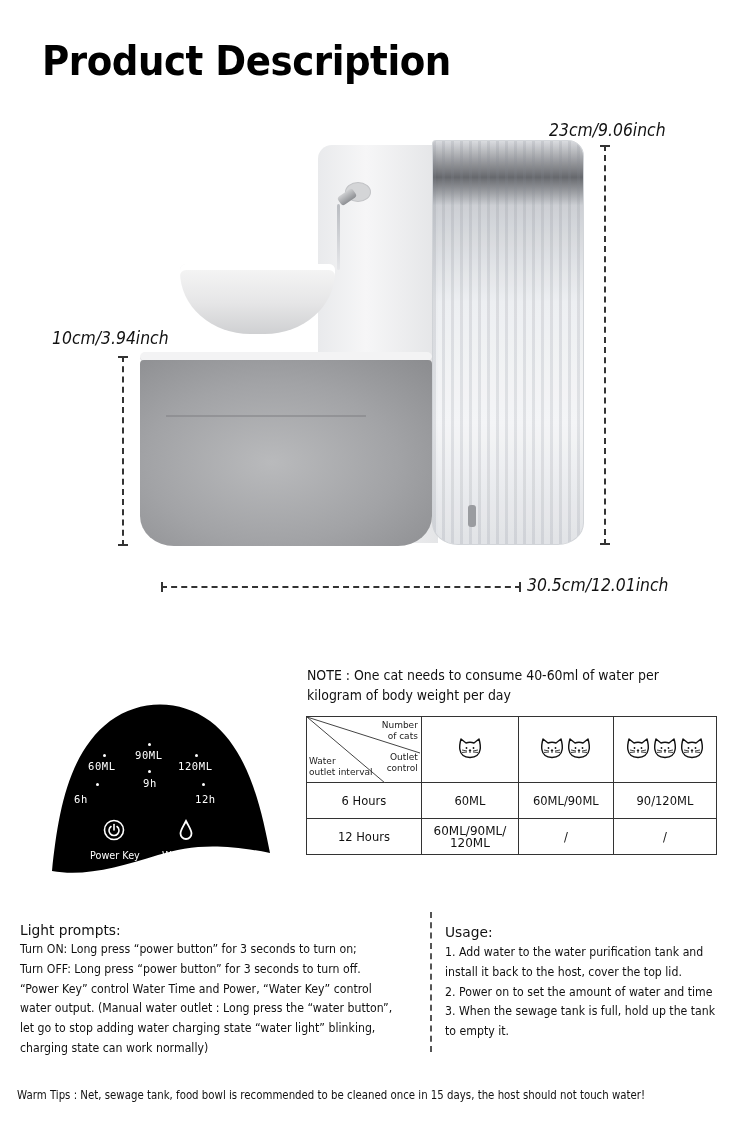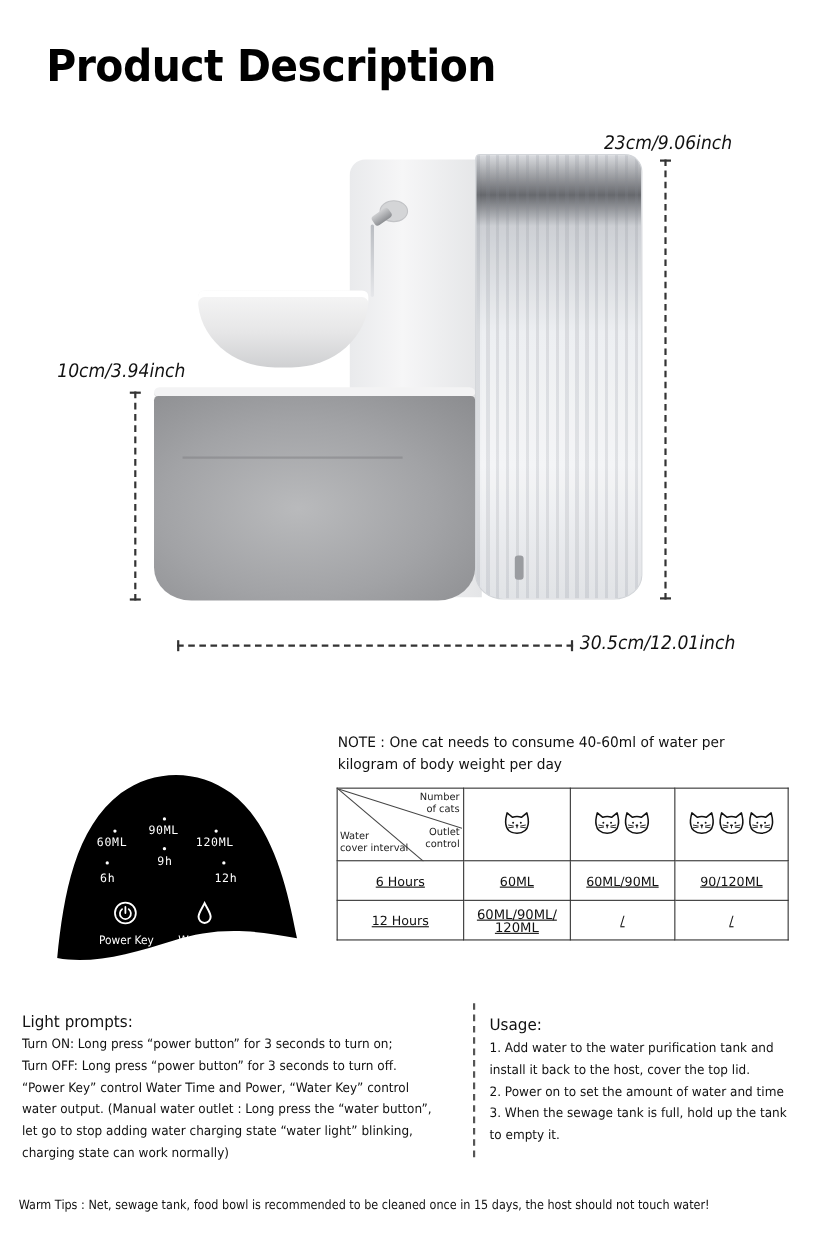--- a/index.html
+++ b/index.html
@@ -58,21 +58,21 @@
     
     .note { position: absolute; left: 307px; top: 666px; width: 420px; font-family: "DejaVu Sans", sans-serif; font-size: 13.2px; line-height: 20px; color: #111; transform: scaleX(0.95); transform-origin: left top; }
     .note b { font-weight: normal; }
 
     table.capacity {
       position: absolute; left: 306px; top: 716px; width: 411px;
       border-collapse: collapse; font-family: "DejaVu Sans", sans-serif; font-size: 11.5px; color: #111;
     }
     table.capacity td { border: 1.5px solid #333; text-align: center; vertical-align: middle; }
     table.capacity tr.head td { height: 66px; }
-    table.capacity tr.row td { height: 36px; text-decoration: underline; }
+    table.capacity tr.row td { height: 36px; }
     table.capacity td.corner { width: 118px; position: relative; padding: 0; }
     table.capacity td.c1 { width: 98px; }
     table.capacity td.c2 { width: 96px; }
     table.capacity td.c3 { width: 104px; }
     .corner svg { position: absolute; left: 0; top: 0; }
     .corner .lbl { position: absolute; font-size: 9px; line-height: 11px; color: #222; }
     .corner .lbl-cats { right: 3px; top: 3px; text-align: right; }
     .corner .lbl-cap { right: 3px; top: 35px; text-align: right; }
     .corner .lbl-int { left: 2px; top: 39px; text-align: left; }
     .cats { display: inline-flex; gap: 1px; }
@@ -141,21 +141,21 @@
   <div class="dot" style="left:108px; top:50px;"></div>
   <div class="dot" style="left:63px; top:61px;"></div>
   <div class="dot" style="left:155px; top:61px;"></div>
   <div class="pl" style="left:48px; top:67px;">60ML</div>
   <div class="pl" style="left:95px; top:56px;">90ML</div>
   <div class="pl" style="left:138px; top:67px;">120ML</div>
   <div class="dot" style="left:108px; top:77px;"></div>
   <div class="dot" style="left:56px; top:90px;"></div>
   <div class="dot" style="left:162px; top:90px;"></div>
   <div class="pl" style="left:103px; top:84px;">9h</div>
-  <div class="pl" style="left:51px; top:100px;">6h</div>
+  <div class="pl" style="left:34px; top:100px;">6h</div>
   <div class="pl" style="left:155px; top:100px;text-align:right;">12h</div>
 
   <svg style="position:absolute; left:63px; top:126px;" width="22" height="22" viewBox="0 0 22 22">
     <circle cx="11" cy="11" r="9.5" fill="none" stroke="#fff" stroke-width="1.6"></circle>
     <path d="M8,7.5 A5,5 0 1 0 14,7.5" fill="none" stroke="#fff" stroke-width="1.6" stroke-linecap="round"></path>
     <line x1="11" y1="5.5" x2="11" y2="11" stroke="#fff" stroke-width="1.6" stroke-linecap="round"></line>
   </svg>
   <svg style="position:absolute; left:138px; top:126px;" width="16" height="22" viewBox="0 0 16 22">
     <path d="M8,2 C5,8 2.5,11 2.5,14.5 A5.5,5.5 0 0 0 13.5,14.5 C13.5,11 11,8 8,2 Z" fill="none" stroke="#fff" stroke-width="1.8"></path>
   </svg>
@@ -178,21 +178,21 @@
       <div class="lbl lbl-cats">
         <div>Number</div>
         <div>of cats</div>
       </div>
       <div class="lbl lbl-cap">
         <div>Outlet</div>
         <div>control</div>
       </div>
       <div class="lbl lbl-int">
         <div>Water</div>
-        <div>cover interval</div>
+        <div>outlet interval</div>
       </div>
     </td>
     <td class="c1">
       <span class="cats">
         <svg class="cat-icon" viewBox="0 0 26 24">
               <path d="M4,3 L9,7 Q13,5.5 17,7 L22,3 Q24,10 23,14 Q22,21 13,21.5 Q4,21 3,14 Q2,10 4,3 Z" fill="#fff" stroke="#111" stroke-width="1.4" stroke-linejoin="round"></path>
               <circle cx="9.5" cy="12" r="0.9" fill="#111"></circle>
               <circle cx="16.5" cy="12" r="0.9" fill="#111"></circle>
               <path d="M12,14 L14,14 L13,15.5 Z M13,15.5 L13,17" stroke="#111" stroke-width="0.9" fill="#111"></path>
               <path d="M5,14 L10,15 M5,16.5 L10,16 M21,14 L16,15 M21,16.5 L16,16" stroke="#111" stroke-width="0.8"></path>

